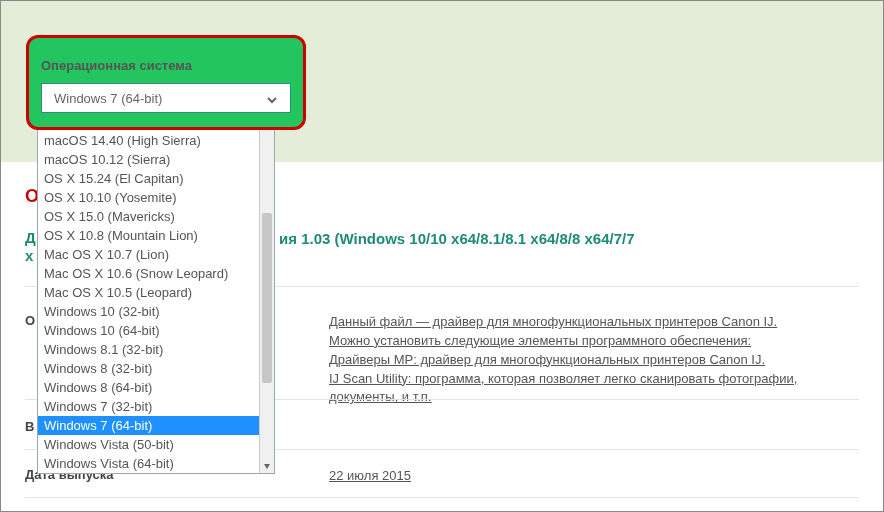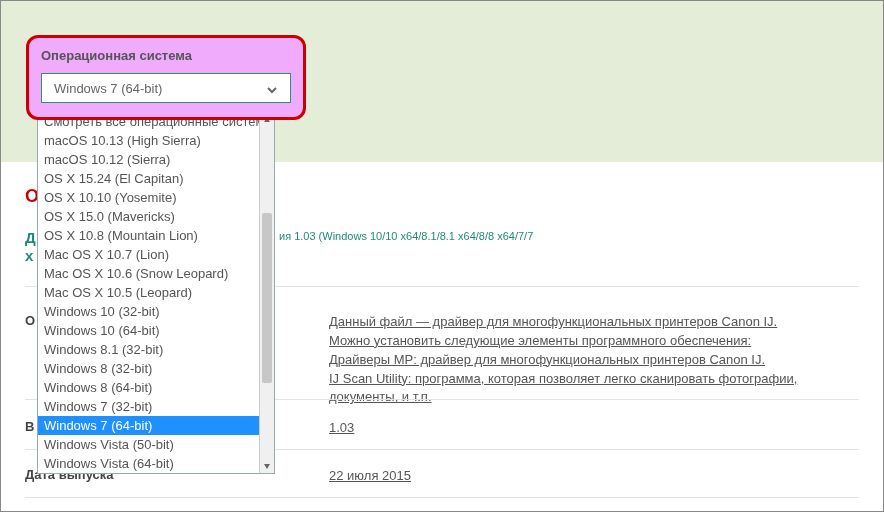--- a/index.html
+++ b/index.html
@@ -1,18 +1,18 @@
 <!DOCTYPE html>
 <html><head>
 <meta charset="utf-8">
 <style>
   * { box-sizing: border-box; margin: 0; padding: 0; }
   body { font-family: Arial, Helvetica, sans-serif; background: #fff; width: 884px; height: 512px; overflow: hidden; border: 1px solid #888; position: relative; }
   .top-band { background: #e3edd8; height: 161px; width: 100%; position: absolute; top: 0; left: 0; }
-  .select-wrap { position: absolute; top: 34px; left: 25px; width: 280px; border: 3px solid #cc0000; border-radius: 12px; padding: 10px 12px 14px 12px; background: #f0abfc; z-index: 30; }
+  .select-wrap { position: absolute; top: 34px; left: 25px; width: 280px; border: 3px solid #cc0000; border-radius: 12px; padding: 20px 12px 14px 12px; background: #22c55e; z-index: 30; }
   .select-label { font-size: 13px; color: #555; font-weight: bold; margin-bottom: 10px; }
   .select-box { border: 1px solid #2f8f7c; background: #fff; height: 30px; display: flex; align-items: center; justify-content: space-between; padding: 0 12px; cursor: pointer; }
   .select-value { font-size: 13px; color: #666; }
   .chev { width: 12px; height: 12px; }
   .chev svg { width: 12px; height: 12px; fill: none; stroke: #666; stroke-width: 2; }
   .dropdown { position: absolute; top: 110px; left: 36px; width: 238px; background: #fff; border: 1px solid #9aa; z-index: 25; font-size: 13px; color: #555; }
   .dropdown .item { padding: 1px 6px; line-height: 17px; white-space: nowrap; cursor: pointer; }
   .dropdown .item.sel { background: #1e90ff; color: #fff; }
   .scrollbar { position: absolute; right: 0; top: 0; bottom: 0; width: 15px; background: #f0f0f0; border-left: 1px solid #ccc; }
   .sc-btn { height: 15px; background: #f0f0f0; display:flex; align-items:center; justify-content:center; }
@@ -25,42 +25,42 @@
   .row3 { position:absolute; top: 466px; left:24px; right:24px; display:flex; font-size:13px; }
   .row1 .lab, .row2 .lab, .row3 .lab { width: 304px; flex:0 0 304px; font-weight:bold; color:#444; }
   .row1 .val, .row2 .val, .row3 .val { flex:1; color:#555; line-height:1.45;text-decoration:underline; }
   .hr1 { position:absolute; top:285px; left:24px; right:24px; border-top:1px solid #e3e3e3;}
   .hr2 { position:absolute; top:398px; left:24px; right:24px; border-top:1px solid #e3e3e3;}
   .hr3 { position:absolute; top:448px; left:24px; right:24px; border-top:1px solid #e3e3e3;}
   .hr4 { position:absolute; top:496px; left:24px; right:24px; border-top:1px solid #e3e3e3;}
   .marker-o { position:absolute; top:185px; left:24px; color:#c00; font-size:18px; font-weight:bold; }
   .marker-d { position:absolute; top:228px; left:24px; color:#1f8a78; font-size:15px; font-weight:bold; }
   .marker-x { position:absolute; top:246px; left:24px; color:#1f8a78; font-size:15px; font-weight:bold; }
-  .title-text { position:absolute; top:228px; left:278px; right:24px; color:#1f8a78; font-weight:normal; font-size:11px; line-height:1.35;}
+  .title-text { position:absolute; top:228px; left:278px; right:24px; color:#1f8a78; font-weight:bold; font-size:15px; line-height:1.35;}
 </style>
 </head>
 <body>
 
 <div class="top-band"></div>
 
 <div class="select-wrap">
   <div class="select-label">Операционная система</div>
   <div class="select-box">
     <span class="select-value">Windows 7 (64-bit)</span>
     <span class="chev">
       <svg viewBox="0 0 12 12">
           <polyline points="2,4 6,8 10,4"></polyline>
         </svg>
     </span>
   </div>
 </div>
 
 <div class="dropdown" id="dropdown">
   <div class="item">Смотреть все операционные системы</div>
-    <div class="item">macOS 10.13 (High Sierra)</div>
+    <div class="item">macOS 14.40 (High Sierra)</div>
     <div class="item">macOS 10.12 (Sierra)</div>
     <div class="item">OS X 15.24 (El Capitan)</div>
     <div class="item">OS X 10.10 (Yosemite)</div>
     <div class="item">OS X 15.0 (Mavericks)</div>
     <div class="item">OS X 10.8 (Mountain Lion)</div>
     <div class="item">Mac OS X 10.7 (Lion)</div>
     <div class="item">Mac OS X 10.6 (Snow Leopard)</div>
     <div class="item">Mac OS X 10.5 (Leopard)</div>
     <div class="item">Windows 10 (32-bit)</div>
     <div class="item">Windows 10 (64-bit)</div>
@@ -97,21 +97,20 @@
 
 <div class="row1">
   <div class="lab">О</div>
   <div class="val" id="descval">Данный файл — драйвер для многофункциональных принтеров Canon IJ.<br>Можно установить следующие элементы программного обеспечения:<br>Драйверы MP: драйвер для многофункциональных принтеров Canon IJ.<br>IJ Scan Utility: программа, которая позволяет легко сканировать фотографии, документы, и т.п.</div>
 </div>
 
 <div class="hr2"></div>
 
 <div class="row2">
   <div class="lab">В</div>
-  <div class="val">1.03</div>
 </div>
 
 <div class="hr3"></div>
 
 <div class="row3">
   <div class="lab">Дата выпуска</div>
   <div class="val">22 июля 2015</div>
 </div>
 
 <div class="hr4"></div>

